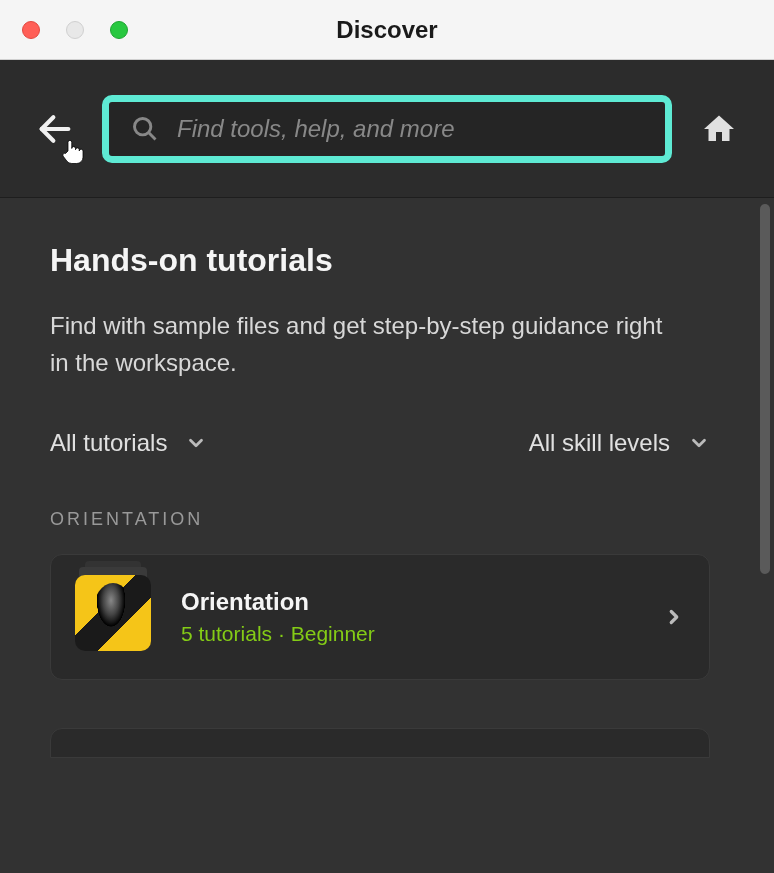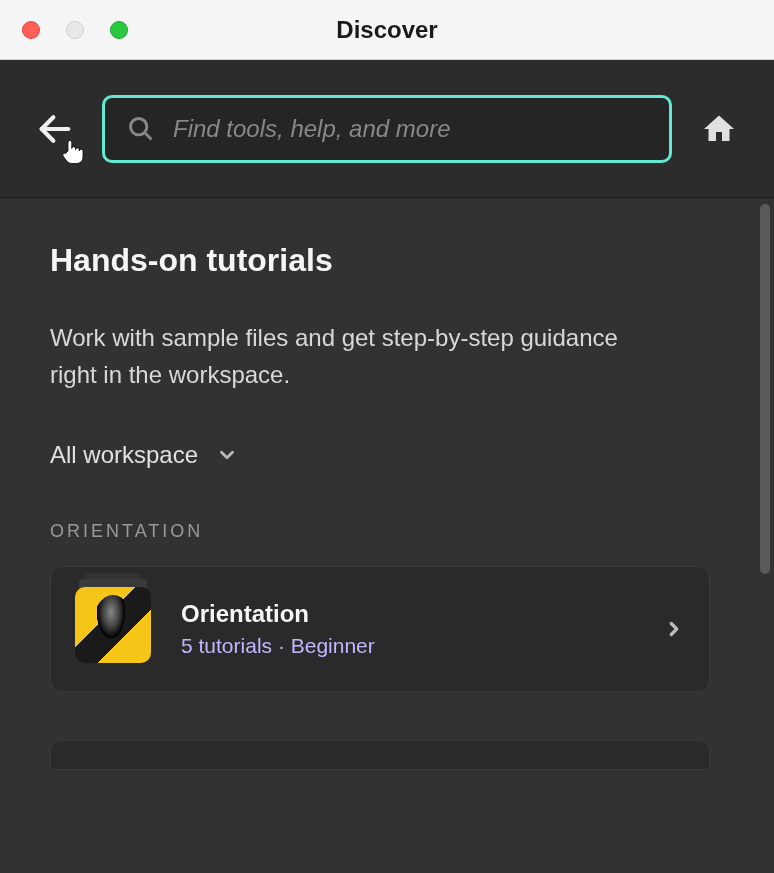--- a/index.html
+++ b/index.html
@@ -69,21 +69,21 @@
     }
     .cursor-hand {
       position: absolute;
       bottom: -10px;
       right: -6px;
     }
     .search-wrap {
       flex: 1;
       height: 68px;
       background: #252525;
-      border: 3px solid #5eead4;
+      border: 7px solid #5eead4;
       border-radius: 10px;
       display: flex;
       align-items: center;
       padding: 0 22px;
       gap: 18px;
       justify-content: flex-end;
     }
     .search-icon {
       color: #888;
       flex-shrink: 0;
@@ -127,21 +127,21 @@
     .scrollbar-thumb {
       width: 10px;
       height: 370px;
       background: #5a5a5a;
       border-radius: 5px;
     }
     .page-title {
       font-size: 32px;
       font-weight: 700;
       color: #f5f5f5;
-      margin-bottom: 40px;
+      margin-bottom: 28px;
     }
     .page-desc {
       font-size: 24px;
       line-height: 1.55;
       color: #d8d8d8;
       margin-bottom: 48px;
       max-width: 620px;
     }
     .filters {
       display: flex;
@@ -224,21 +224,21 @@
       flex: 1;
     }
     .card-title {
       font-size: 24px;
       font-weight: 700;
       color: #f5f5f5;
       margin-bottom: 6px;
     }
     .card-meta {
       font-size: 21px;
-      color: #c4b5fd;
+      color: #84cc16;
     }
     .card-arrow {
       color: #bbb;
       flex-shrink: 0;
     }
     .card-partial {
       background: #2a2a2a;
       border: 1px solid #3a3a3a;
       border-top-left-radius: 12px;
       border-top-right-radius: 12px;
@@ -278,25 +278,31 @@
   <div class="home-btn">
     <svg width="36" height="36" viewBox="0 0 24 24" fill="currentColor">
       <path d="M12 3 L2 12 H5 V20 H10 V14 H14 V20 H19 V12 H22 Z"></path>
     </svg>
   </div>
 </div>
 
 <div class="content-wrap">
   <div class="content">
     <h1 class="page-title">Hands-on tutorials</h1>
-    <p class="page-desc">Work with sample files and get step-by-step guidance right in the workspace.</p>
+    <p class="page-desc">Find with sample files and get step-by-step guidance right in the workspace.</p>
 
     <div class="filters">
       <div class="filter">
-        <span>All workspace</span>
+        <span>All tutorials</span>
+        <svg class="chevron" width="22" height="22" viewBox="0 0 24 24" fill="none" stroke="currentColor" stroke-width="3" stroke-linecap="round" stroke-linejoin="round">
+          <polyline points="6 9 12 15 18 9"></polyline>
+        </svg>
+      </div>
+      <div class="filter">
+        <span>All skill levels</span>
         <svg class="chevron" width="22" height="22" viewBox="0 0 24 24" fill="none" stroke="currentColor" stroke-width="3" stroke-linecap="round" stroke-linejoin="round">
           <polyline points="6 9 12 15 18 9"></polyline>
         </svg>
       </div>
     </div>
 
     <div class="section-header">ORIENTATION</div>
 
     <div class="card">
       <div class="card-thumb-wrap">

